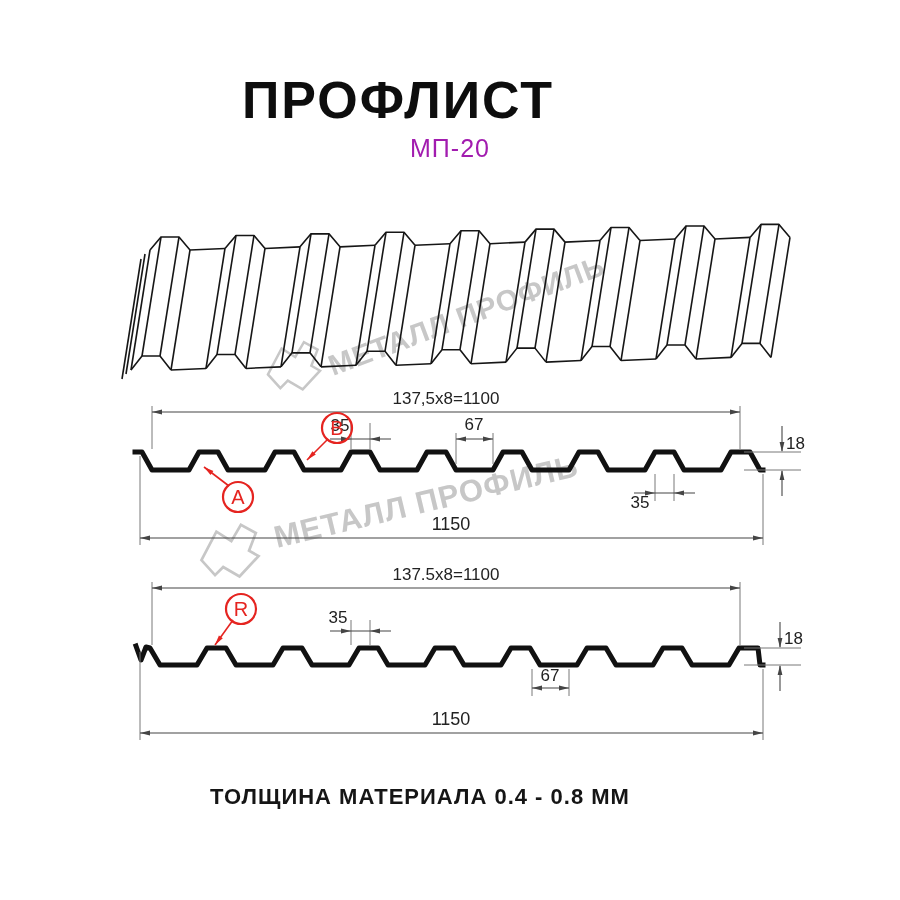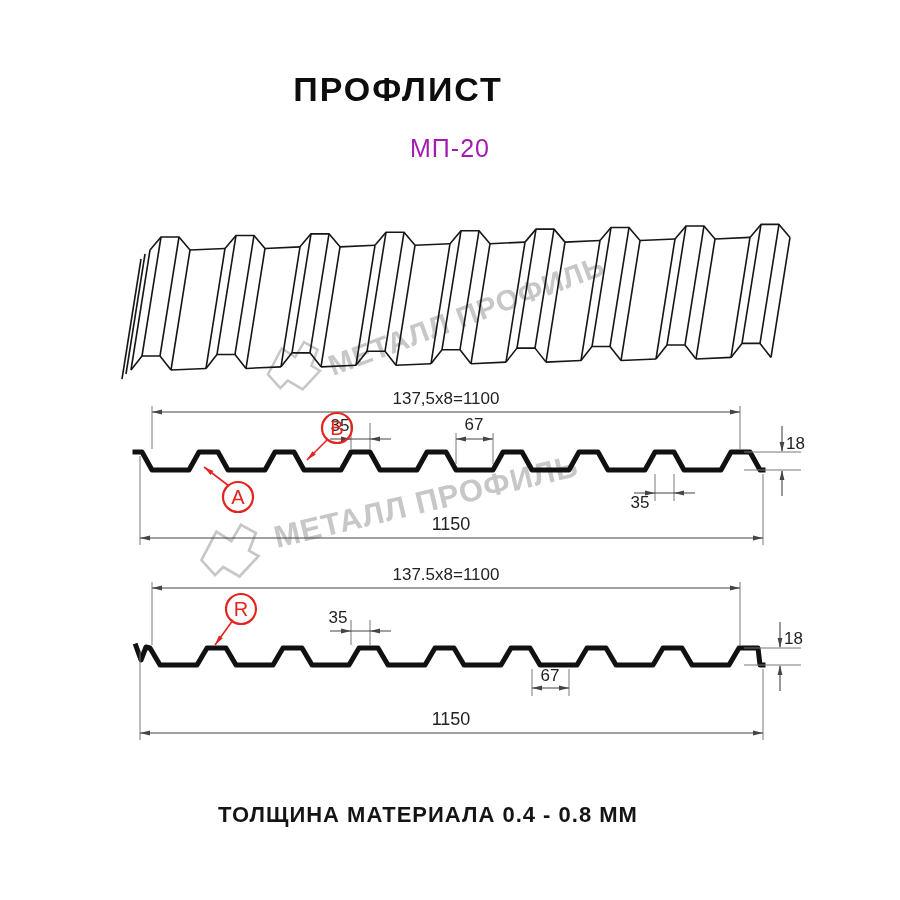--- a/index.html
+++ b/index.html
@@ -1,23 +1,23 @@
 <!DOCTYPE html>
 <html><head>
 <meta charset="utf-8">
 <style>
   html,body{margin:0;padding:0;background:#fff;}
   body{width:900px;height:900px;position:relative;overflow:hidden;
        font-family:"Liberation Sans",sans-serif;}
   .title{position:absolute;top:70px;left:0;width:796px;text-align:center;
-         font-size:34px;font-weight:700;letter-spacing:2px;color:#0d0d0d;}
+         font-size:52px;font-weight:700;letter-spacing:2px;color:#0d0d0d;}
   .subtitle{position:absolute;top:134px;left:0;width:900px;text-align:center;
          font-size:25px;font-weight:500;letter-spacing:1px;color:#a21caf;}
-  .footer{position:absolute;top:802px;left:0;width:840px;text-align:center;
-         font-size:22px;font-weight:600;letter-spacing:1px;color:#151515;padding-left:8px;}
+  .footer{position:absolute;top:784px;left:0;width:840px;text-align:center;
+         font-size:22px;font-weight:600;letter-spacing:1px;color:#151515;}
   svg.diagram{position:absolute;left:0;top:0;width:900px;height:900px;}
   .dim-t{font-size:17px;fill:#222;}
   .dim-lg{font-size:18px;}
   .red-t{font-size:20px;fill:#e52420;}
   .wm-text{font-size:29px;font-weight:700;fill:#c7c7c7;letter-spacing:1px;}
   .wm-text2{font-size:31px;}
   .wm-shape{fill:none;stroke:#c7c7c7;stroke-width:4;stroke-linejoin:miter;}
   .profile{fill:none;stroke:#111;stroke-width:5;stroke-linejoin:round;stroke-linecap:square;}
   .red-c{fill:none;stroke:#e52420;stroke-width:2.2;}
 </style>

